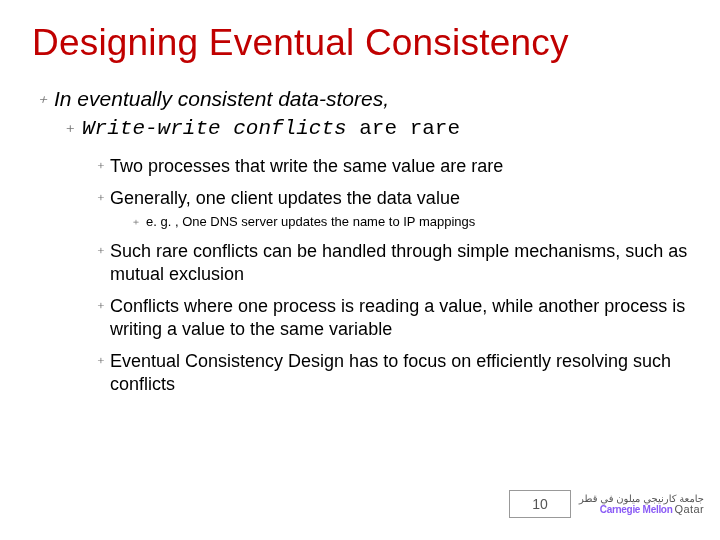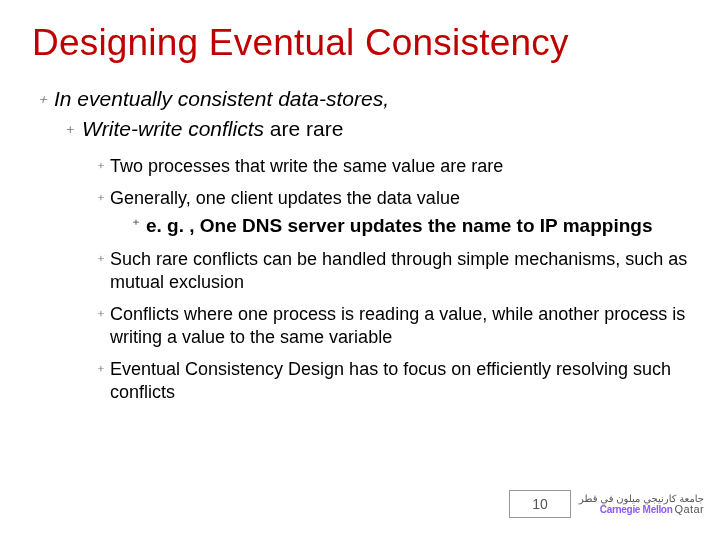--- a/index.html
+++ b/index.html
@@ -39,42 +39,42 @@
     padding-left: 28px;
     position: relative;
     font-style: italic;
   }
   li.l2 {
     font-size: 21px;
     line-height: 1.25;
     margin: 2px 0 12px 0;
     padding-left: 56px;
     position: relative;
+    font-family: Liberation Mono, monospace;
   }
   li.l2b {
     font-size: 21px;
     line-height: 1.25;
     margin: 16px 0 6px 0;
     padding-left: 56px;
     position: relative;
   }
   li.l3 {
     font-size: 18px;
     line-height: 1.25;
     margin: 10px 0 2px 0;
     padding-left: 84px;
     position: relative;
   }
   li.l4 {
-    font-size: 19px;
+    font-size: 13px;
     line-height: 1.3;
     margin: 4px 0 8px 0;
     padding-left: 120px;
     position: relative;
-    font-weight: bold;
   }
   .plus::before { position: absolute; color: #777; }
   li.l1.plus::before { content: "\FE62"; left: 8px;  top: 2px;  font-size: 18px; }
   li.l2.plus::before,
   li.l2b.plus::before{ content: "\FE62"; left: 36px; top: 2px;  font-size: 18px; }
   li.l3.plus::before { content: "\FE62"; left: 68px; top: 1px;  font-size: 15px; }
   li.l4.plus::before { content: "\FE62"; left: 104px;top: 0;    font-size: 13px; }
   .italic { font-style: italic; }
   .footer {
     position: absolute;

